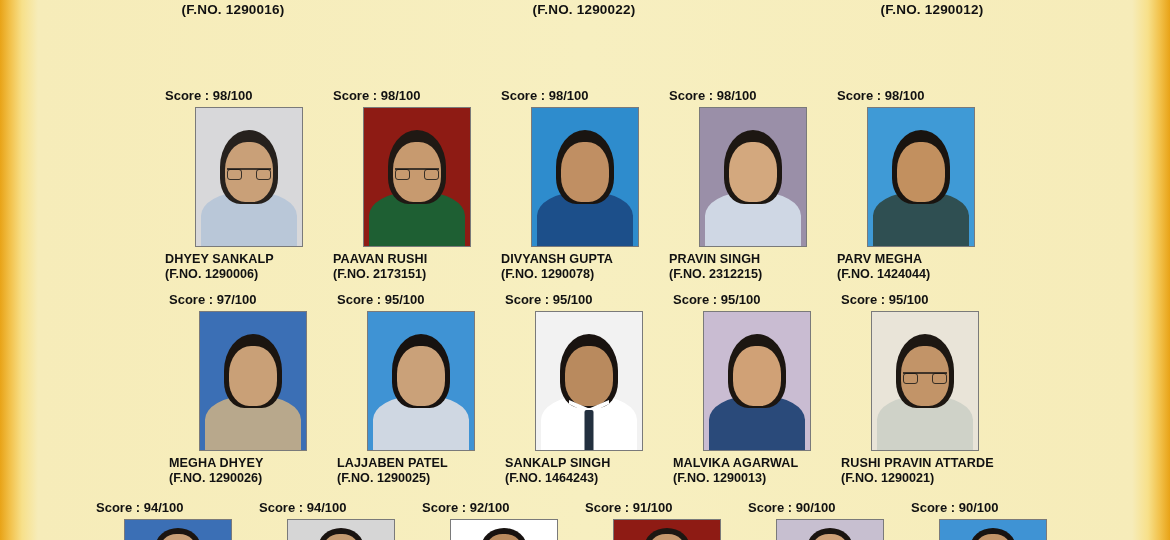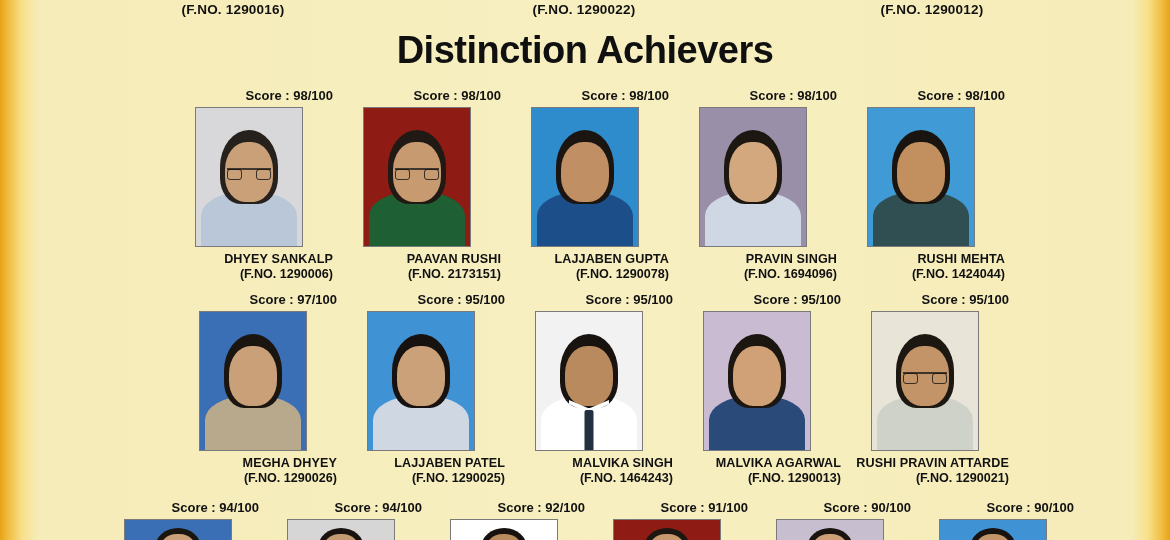--- a/index.html
+++ b/index.html
@@ -65,21 +65,21 @@
     right: 0;
     display: flex;
     justify-content: center;
   }
   .row1 { top: 88px; }
   .row2 { top: 292px; padding-left: 8px; }
   .row3 { top: 500px; }
 
   .cell {
     width: 168px;
-    text-align: right;
+    text-align: left;
     position: relative;
   }
   .score {
     font-size: 13px;
     font-weight: bold;
     color: #111;
     margin-bottom: 4px;
     white-space: nowrap;
   }
   .photo {
@@ -169,21 +169,20 @@
 <div class="page"></div>
 
 <div class="content">
 
   <div class="toprow" id="toprow">
       <div class="fno" style="left: 233px;">(F.NO. 1290016)</div>
       <div class="fno" style="left: 584px;">(F.NO. 1290022)</div>
       <div class="fno" style="left: 932px; text-align: center;">(F.NO. 1290012)</div>
     </div>
 
-  <div class="title">Distinction Achievers</div>
 
   <div class="grid-row row1" id="row1">
       <div class="cell">
         <div class="score">Score : 98/100</div>
         <div class="photo" style="background: rgb(216, 216, 218);">
           <div class="body" style="width: 96px; height: 54px; background: rgb(185, 199, 216);"></div>
           <div class="hair" style="width: 58px; height: 74px; top: 22px; background: rgb(38, 33, 29);"></div>
           <div class="head" style="width: 48px; height: 60px; top: 34px; background: rgb(201, 160, 120);"></div>
           <div class="glasses" style="width: 44px; top: 60px;"></div>
         </div>
@@ -201,41 +200,41 @@
         <div class="pname">PAAVAN RUSHI</div>
         <div class="pfno">(F.NO. 2173151)</div>
       </div>
       <div class="cell">
         <div class="score">Score : 98/100</div>
         <div class="photo" style="background: rgb(46, 140, 205);">
           <div class="body" style="width: 96px; height: 54px; background: rgb(28, 79, 138);"></div>
           <div class="hair" style="width: 58px; height: 74px; top: 22px; background: rgb(26, 21, 17);"></div>
           <div class="head" style="width: 48px; height: 60px; top: 34px; background: rgb(192, 143, 99);"></div>
         </div>
-        <div class="pname">LAJJABEN GUPTA</div>
+        <div class="pname">DIVYANSH GUPTA</div>
         <div class="pfno">(F.NO. 1290078)</div>
       </div>
       <div class="cell">
         <div class="score">Score : 98/100</div>
         <div class="photo" style="background: rgb(154, 143, 168);">
           <div class="body" style="width: 96px; height: 54px; background: rgb(207, 215, 228);"></div>
           <div class="hair" style="width: 58px; height: 74px; top: 22px; background: rgb(29, 23, 18);"></div>
           <div class="head" style="width: 48px; height: 60px; top: 34px; background: rgb(211, 168, 126);"></div>
         </div>
         <div class="pname">PRAVIN SINGH</div>
-        <div class="pfno">(F.NO. 1694096)</div>
+        <div class="pfno">(F.NO. 2312215)</div>
       </div>
       <div class="cell">
         <div class="score">Score : 98/100</div>
         <div class="photo" style="background: rgb(63, 154, 214);">
           <div class="body" style="width: 96px; height: 54px; background: rgb(47, 79, 82);"></div>
           <div class="hair" style="width: 58px; height: 74px; top: 22px; background: rgb(25, 20, 16);"></div>
           <div class="head" style="width: 48px; height: 60px; top: 34px; background: rgb(194, 144, 95);"></div>
         </div>
-        <div class="pname">RUSHI MEHTA</div>
+        <div class="pname">PARV MEGHA</div>
         <div class="pfno">(F.NO. 1424044)</div>
       </div>
     </div>
   <div class="grid-row row2" id="row2">
       <div class="cell">
         <div class="score">Score : 97/100</div>
         <div class="photo" style="background: rgb(59, 111, 181);">
           <div class="body" style="width: 96px; height: 54px; background: rgb(184, 168, 140);"></div>
           <div class="hair" style="width: 58px; height: 74px; top: 22px; background: rgb(27, 21, 16);"></div>
           <div class="head" style="width: 48px; height: 60px; top: 34px; background: rgb(201, 160, 119);"></div>
@@ -255,21 +254,21 @@
       </div>
       <div class="cell">
         <div class="score">Score : 95/100</div>
         <div class="photo" style="background: rgb(242, 242, 242);">
           <div class="body" style="width: 96px; height: 54px; background: rgb(255, 255, 255);"></div>
           <div class="hair" style="width: 58px; height: 74px; top: 22px; background: rgb(25, 19, 16);"></div>
           <div class="head" style="width: 48px; height: 60px; top: 34px; background: rgb(185, 138, 94);"></div>
           <div class="collar" style="top: 88px;"></div>
           <div class="tie" style="top: 98px; height: 42px; background: rgb(35, 48, 63);"></div>
         </div>
-        <div class="pname">MALVIKA SINGH</div>
+        <div class="pname">SANKALP SINGH</div>
         <div class="pfno">(F.NO. 1464243)</div>
       </div>
       <div class="cell">
         <div class="score">Score : 95/100</div>
         <div class="photo" style="background: rgb(201, 188, 210);">
           <div class="body" style="width: 96px; height: 54px; background: rgb(42, 74, 122);"></div>
           <div class="hair" style="width: 58px; height: 74px; top: 22px; background: rgb(28, 22, 17);"></div>
           <div class="head" style="width: 48px; height: 60px; top: 34px; background: rgb(208, 161, 118);"></div>
         </div>
         <div class="pname">MALVIKA AGARWAL</div>

